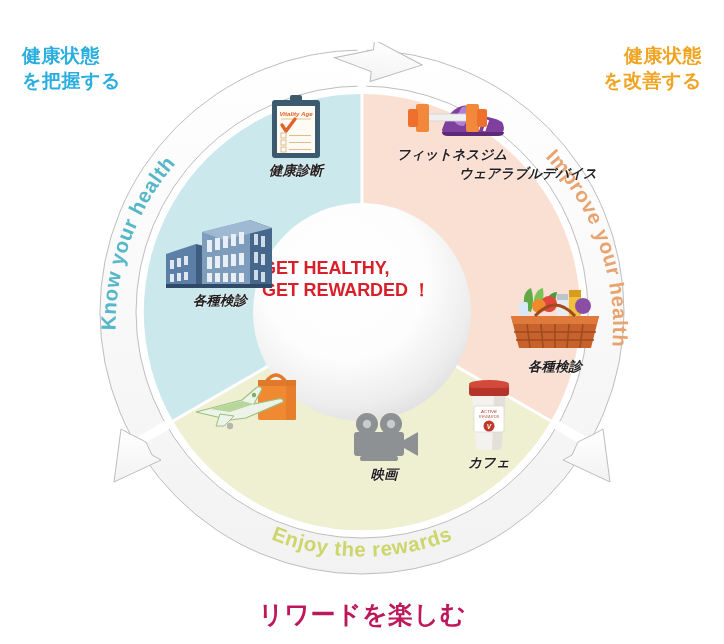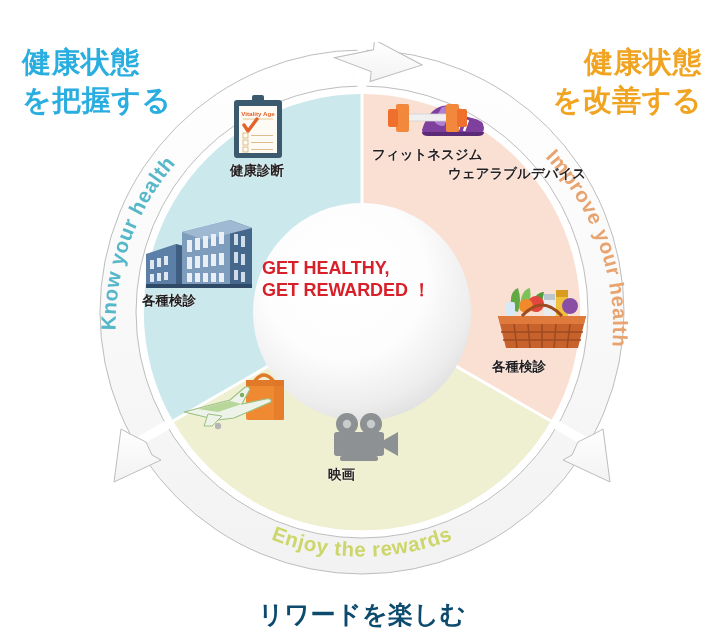--- a/index.html
+++ b/index.html
@@ -19,42 +19,42 @@
     position: absolute;
     left: 0; top: 0;
     width: 724px;
     height: 644px;
   }
 
   
   .corner-label {
     position: absolute;
     font-weight: bold;
-    font-size: 29px;
+    font-size: 19px;
     line-height: 1.30;
     letter-spacing: 0.5px;
     white-space: pre-line;
   }
   #label-know {
     left: 22px;
     top: 44px;
     color: #2aaee0;
     text-align: left;
   }
   #label-improve {
     right: 22px;
     top: 44px;
     color: #f0a422;
     text-align: right;
   }
   #label-enjoy {
     left: 0;
     width: 724px;
     bottom: 14px;
-    color: #0c4a6e;
+    color: #be185d;
     text-align: center;
     font-size: 25px;
   }
 
   
   #ring {
     position: absolute;
     left: 78px;
     top: 42px;
     width: 568px;
@@ -73,20 +73,22 @@
     font-size: 18px;
     line-height: 1.22;
     letter-spacing: -0.1px;
     white-space: pre-line;
     text-shadow: 0 1px 0 rgba(255,255,255,0.6);
   }
 
   
   .item {
     position: absolute;
+    text-align: center;
+    font-style: italic;
   }
   .item .caption {
     font-size: 13.5px;
     font-weight: bold;
     color: #231f20;
     line-height: 1.25;
     white-space: pre-line;
     text-shadow: 0 0 2px rgba(255,255,255,0.85);
   }
   .icon-wrap {
@@ -314,20 +316,38 @@
           <line x1="78" y1="44" x2="75" y2="68"></line>
           <line x1="9" y1="52" x2="91" y2="52"></line>
           <line x1="11" y1="60" x2="89" y2="60"></line>
         </g>
         <path d="M30 36 Q50 14 70 36" fill="none" stroke="#9e4b20" stroke-width="3"></path>
       </svg>
     </span>
     <div class="caption">各種検診</div>
   </div>
 
+  <div class="item" id="item-cafe">
+    <span class="icon-wrap">
+      <svg width="62" height="80" viewBox="0 0 62 80">
+        <path d="M14 20 L48 20 L44 74 Q44 78 38 78 L24 78 Q18 78 18 74 Z" fill="#f4f2ee"></path>
+        <path d="M36 20 L48 20 L44 74 Q44 78 38 78 L34 78 Z" fill="#e3e0da"></path>
+        <rect x="11" y="12" width="40" height="12" rx="3" fill="#b4342a"></rect>
+        <rect x="11" y="12" width="40" height="4" rx="2" fill="#cf4436"></rect>
+        <ellipse cx="31" cy="12" rx="20" ry="4" fill="#d3493a"></ellipse>
+
+        <rect x="16" y="34" width="30" height="26" rx="2" fill="#ffffff" stroke="#d8d4cc" stroke-width="0.7"></rect>
+        <text x="31" y="41" font-size="4.4" fill="#b23a2e" text-anchor="middle" font-family="Liberation Sans, sans-serif">ACTIVE</text>
+        <text x="31" y="46" font-size="4" fill="#c4674a" text-anchor="middle" font-family="Liberation Sans, sans-serif">REWARDS</text>
+        <circle cx="31" cy="54" r="5.5" fill="#c0392b"></circle>
+        <text x="31" y="56.6" font-size="6.5" fill="#ffffff" text-anchor="middle" font-weight="bold" font-family="Liberation Sans, sans-serif">V</text>
+      </svg>
+    </span>
+    <div class="caption">カフェ</div>
+  </div>
 
   <div class="item" id="item-movie">
     <span class="icon-wrap">
       <svg width="72" height="52" viewBox="0 0 72 52">
         <g fill="#8d9193">
           <circle cx="19" cy="12" r="11"></circle>
           <circle cx="43" cy="12" r="11"></circle>
           <circle cx="19" cy="12" r="4.2" fill="#c9cccd"></circle>
           <circle cx="43" cy="12" r="4.2" fill="#c9cccd"></circle>
           <rect x="6" y="20" width="50" height="24" rx="3"></rect>

